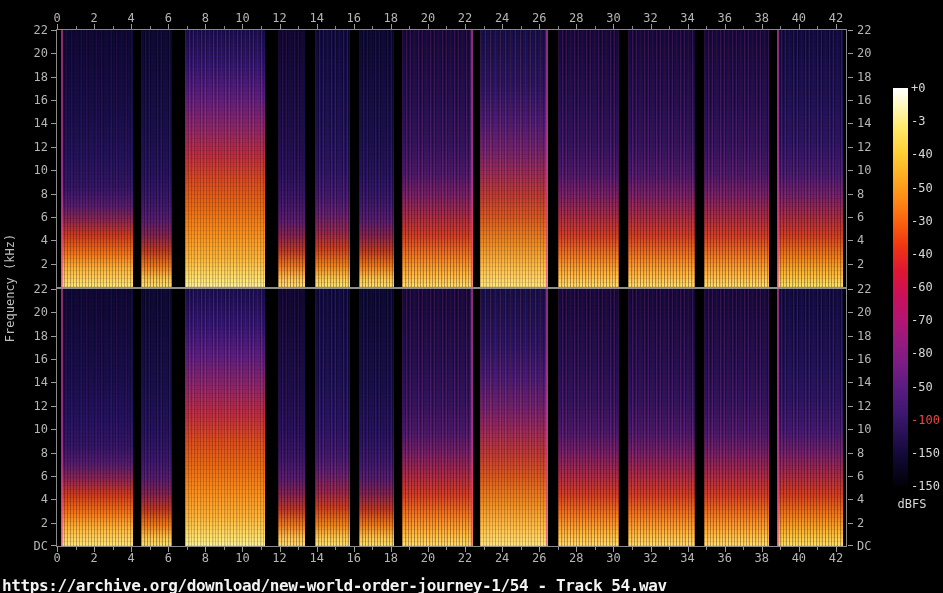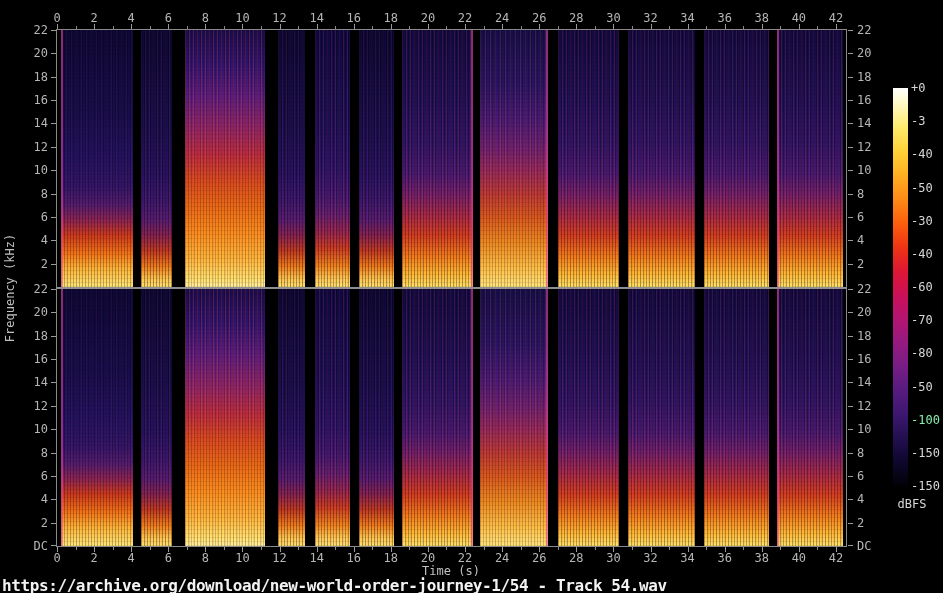--- a/index.html
+++ b/index.html
@@ -72,21 +72,20 @@
       <div class="gapd" style="position: absolute; top: 0px; height: 100%; left: 491.5px; width: 9.3px; background: rgb(0, 0, 0);"></div>
       <div class="gapd" style="position: absolute; top: 0px; height: 100%; left: 562px; width: 9.3px; background: rgb(0, 0, 0);"></div>
       <div class="gapd" style="position: absolute; top: 0px; height: 100%; left: 638px; width: 9.3px; background: rgb(0, 0, 0);"></div>
       <div class="gapd" style="position: absolute; top: 0px; height: 100%; left: 712.2px; width: 7.4px; background: rgb(0, 0, 0);"></div>
     </div>
   <div class="separator"></div>
 
   <div class="freq-anchor">
     <span>Frequency (kHz)</span>
   </div>
-  <div class="time-label">Time (s)</div>
 
   <div class="colorbar" id="colorbar" style="background: linear-gradient(rgb(255, 255, 255) 0%, rgb(255, 248, 196) 4%, rgb(255, 233, 106) 10%, rgb(255, 208, 55) 16%, rgb(255, 174, 34) 22%, rgb(255, 138, 22) 28%, rgb(251, 95, 14) 34%, rgb(239, 52, 20) 40%, rgb(221, 23, 51) 46%, rgb(203, 16, 88) 52%, rgb(179, 21, 114) 58%, rgb(149, 26, 128) 64%, rgb(119, 29, 133) 70%, rgb(87, 27, 128) 76%, rgb(60, 23, 111) 82%, rgb(39, 17, 85) 87%, rgb(20, 9, 57) 92%, rgb(10, 5, 31) 96%, rgb(2, 1, 8) 100%);"></div>
   <div class="dbfs">dBFS</div>
 
   <div class="footer">https://archive.org/download/new-world-order-journey-1/54 - Track 54.wav</div>
 <div style="position: absolute; left: 43px; top: 11px; width: 28px; text-align: center; color: rgb(182, 182, 182); font-size: 12px;">0</div>
     <div style="position: absolute; left: 57px; top: 24px; width: 1px; height: 5px; background: rgb(154, 154, 154);"></div>
     <div style="position: absolute; left: 43px; top: 551px; width: 28px; text-align: center; color: rgb(182, 182, 182); font-size: 12px;">0</div>
     <div style="position: absolute; left: 57px; top: 547px; width: 1px; height: 5px; background: rgb(154, 154, 154);"></div>
     <div style="position: absolute; left: 80.0945px; top: 11px; width: 28px; text-align: center; color: rgb(182, 182, 182); font-size: 12px;">2</div>
@@ -310,16 +309,16 @@
     <div style="position: absolute; left: 911px; top: 81px; color: rgb(216, 216, 216); font-size: 12px;">+0</div>
     <div style="position: absolute; left: 911px; top: 114.167px; color: rgb(216, 216, 216); font-size: 12px;">-3</div>
     <div style="position: absolute; left: 911px; top: 147.333px; color: rgb(216, 216, 216); font-size: 12px;">-40</div>
     <div style="position: absolute; left: 911px; top: 180.5px; color: rgb(216, 216, 216); font-size: 12px;">-50</div>
     <div style="position: absolute; left: 911px; top: 213.667px; color: rgb(216, 216, 216); font-size: 12px;">-30</div>
     <div style="position: absolute; left: 911px; top: 246.833px; color: rgb(216, 216, 216); font-size: 12px;">-40</div>
     <div style="position: absolute; left: 911px; top: 280px; color: rgb(216, 216, 216); font-size: 12px;">-60</div>
     <div style="position: absolute; left: 911px; top: 313.167px; color: rgb(216, 216, 216); font-size: 12px;">-70</div>
     <div style="position: absolute; left: 911px; top: 346.333px; color: rgb(216, 216, 216); font-size: 12px;">-80</div>
     <div style="position: absolute; left: 911px; top: 379.5px; color: rgb(216, 216, 216); font-size: 12px;">-50</div>
-    <div style="position: absolute; left: 911px; top: 412.667px; color: #86efac; font-size: 12px; text-align: right;">-100</div>
+    <div style="position: absolute; left: 911px; top: 412.667px; color: #ef4444; font-size: 12px; text-align: right;">-100</div>
     <div style="position: absolute; left: 911px; top: 445.833px; color: rgb(216, 216, 216); font-size: 12px;">-150</div>
     <div style="position: absolute; left: 911px; top: 479px; color: rgb(216, 216, 216); font-size: 12px;">-150</div>
   </div>
 
 </body></html>

